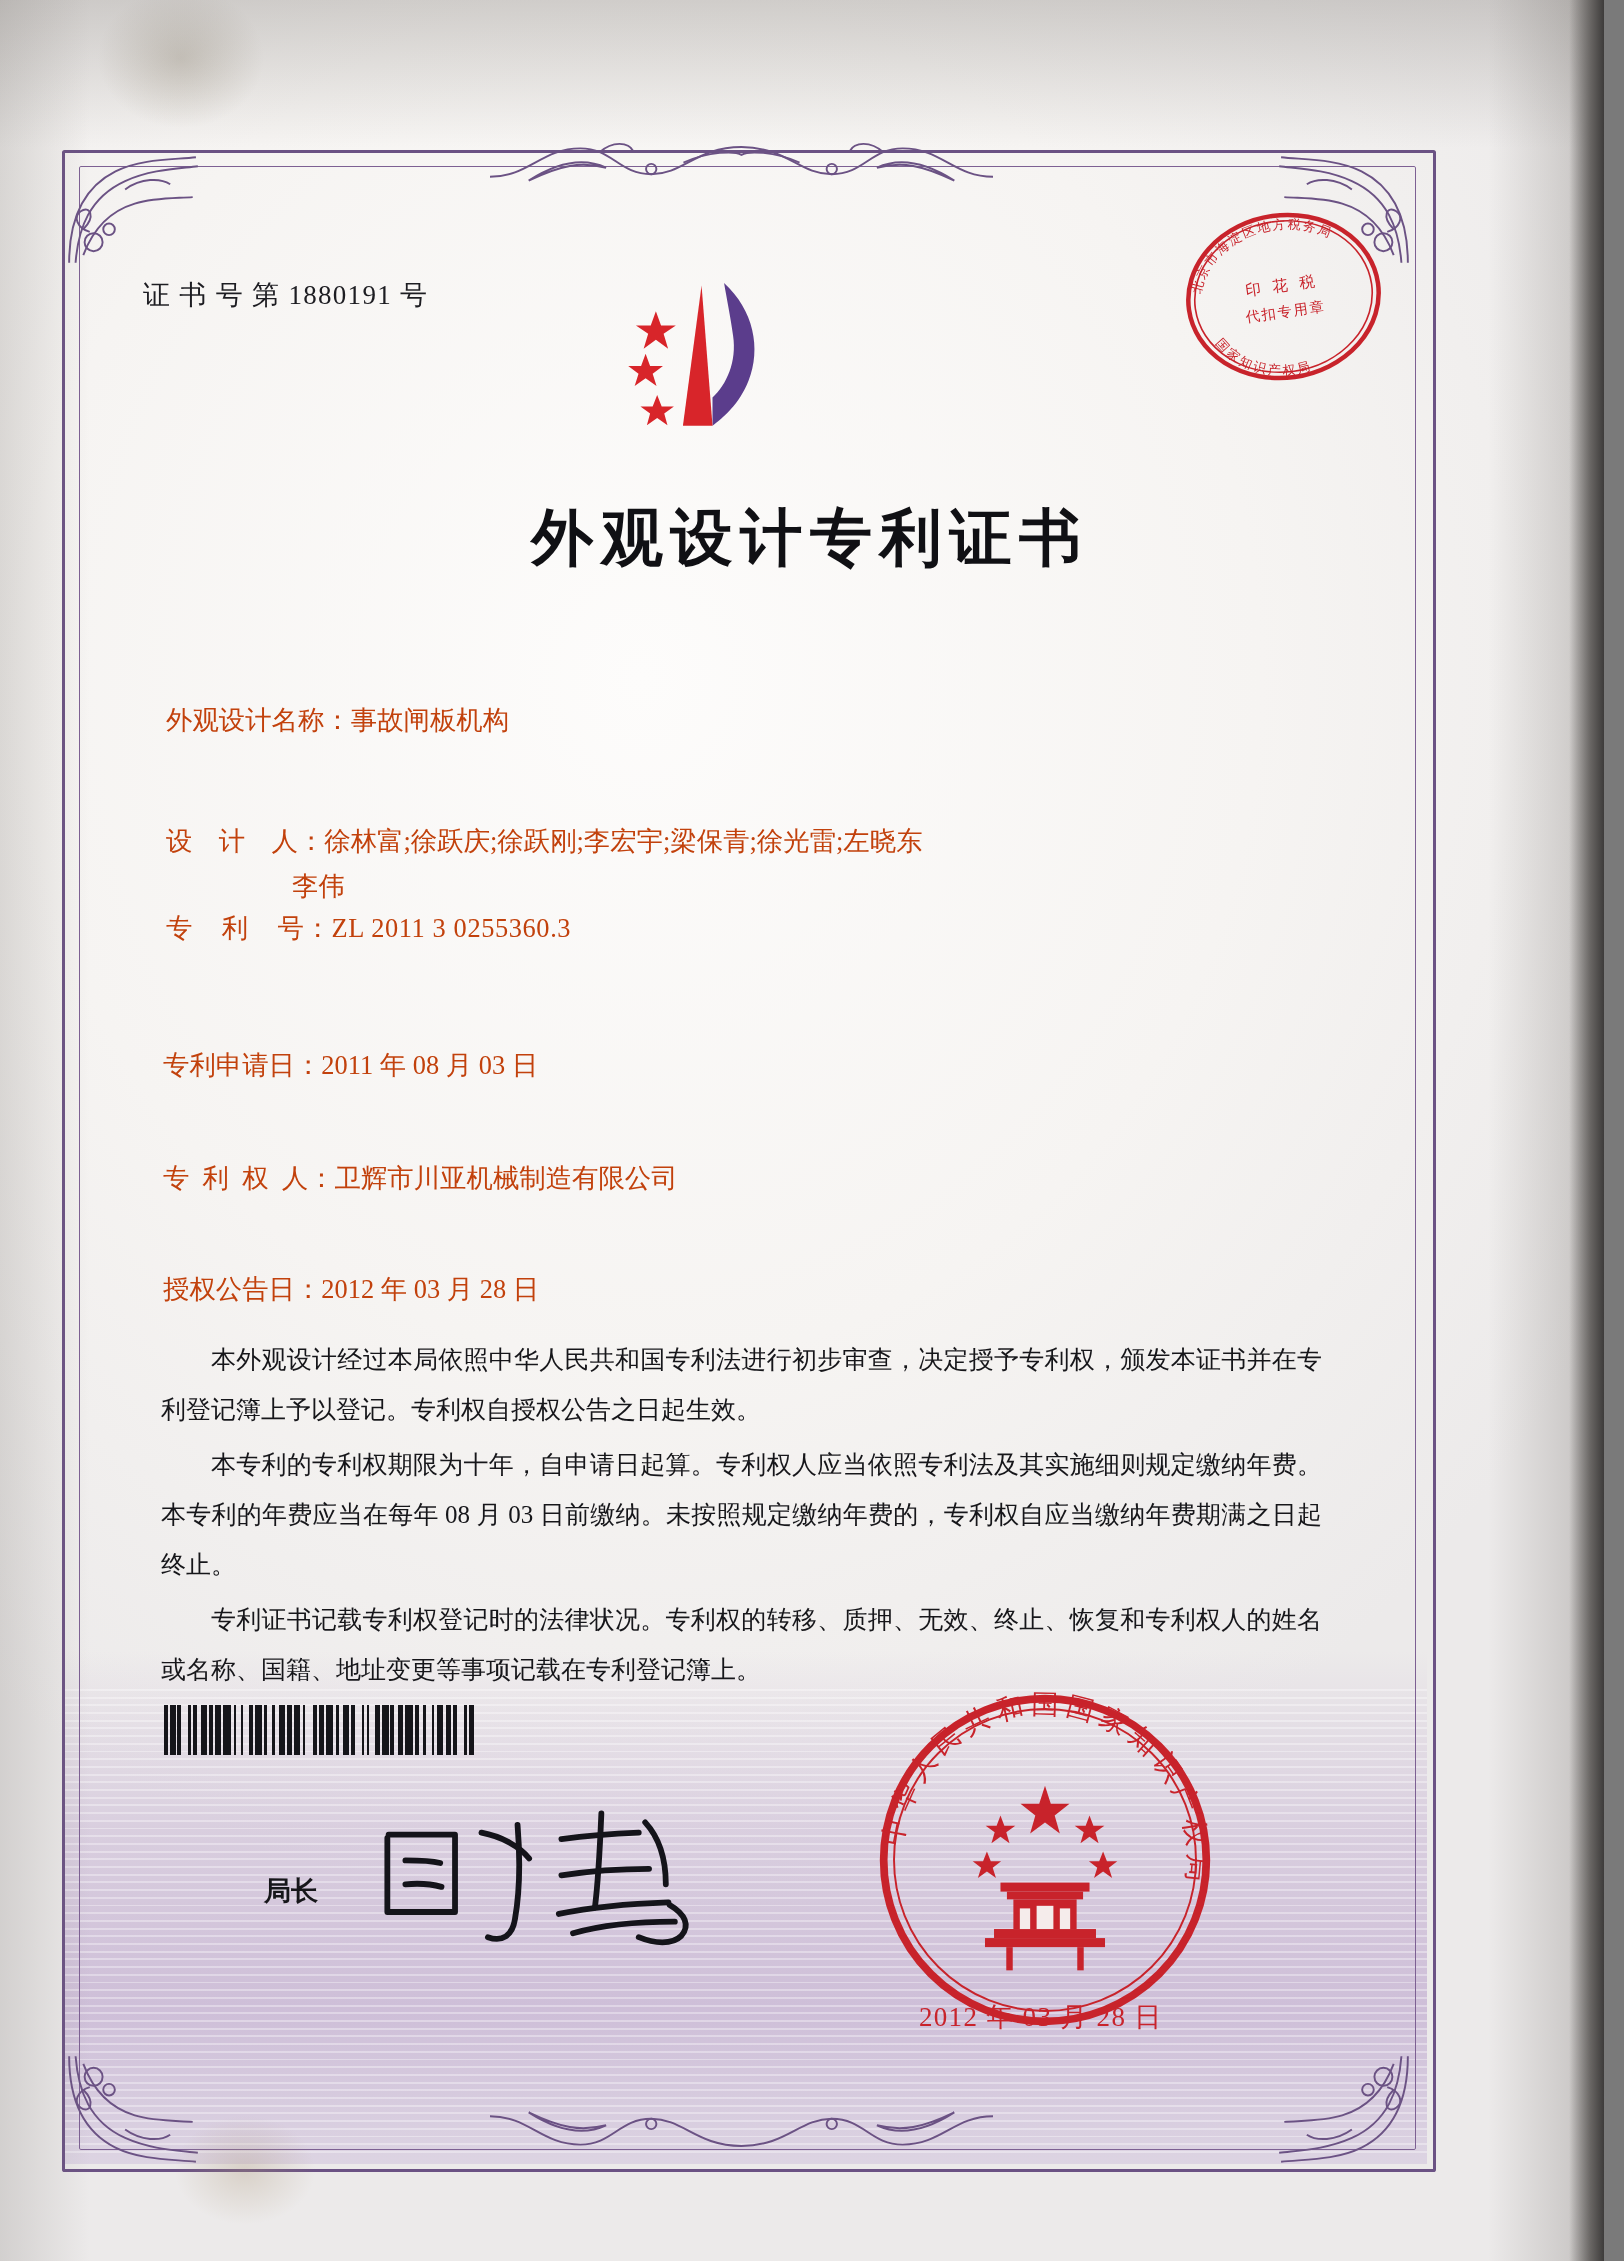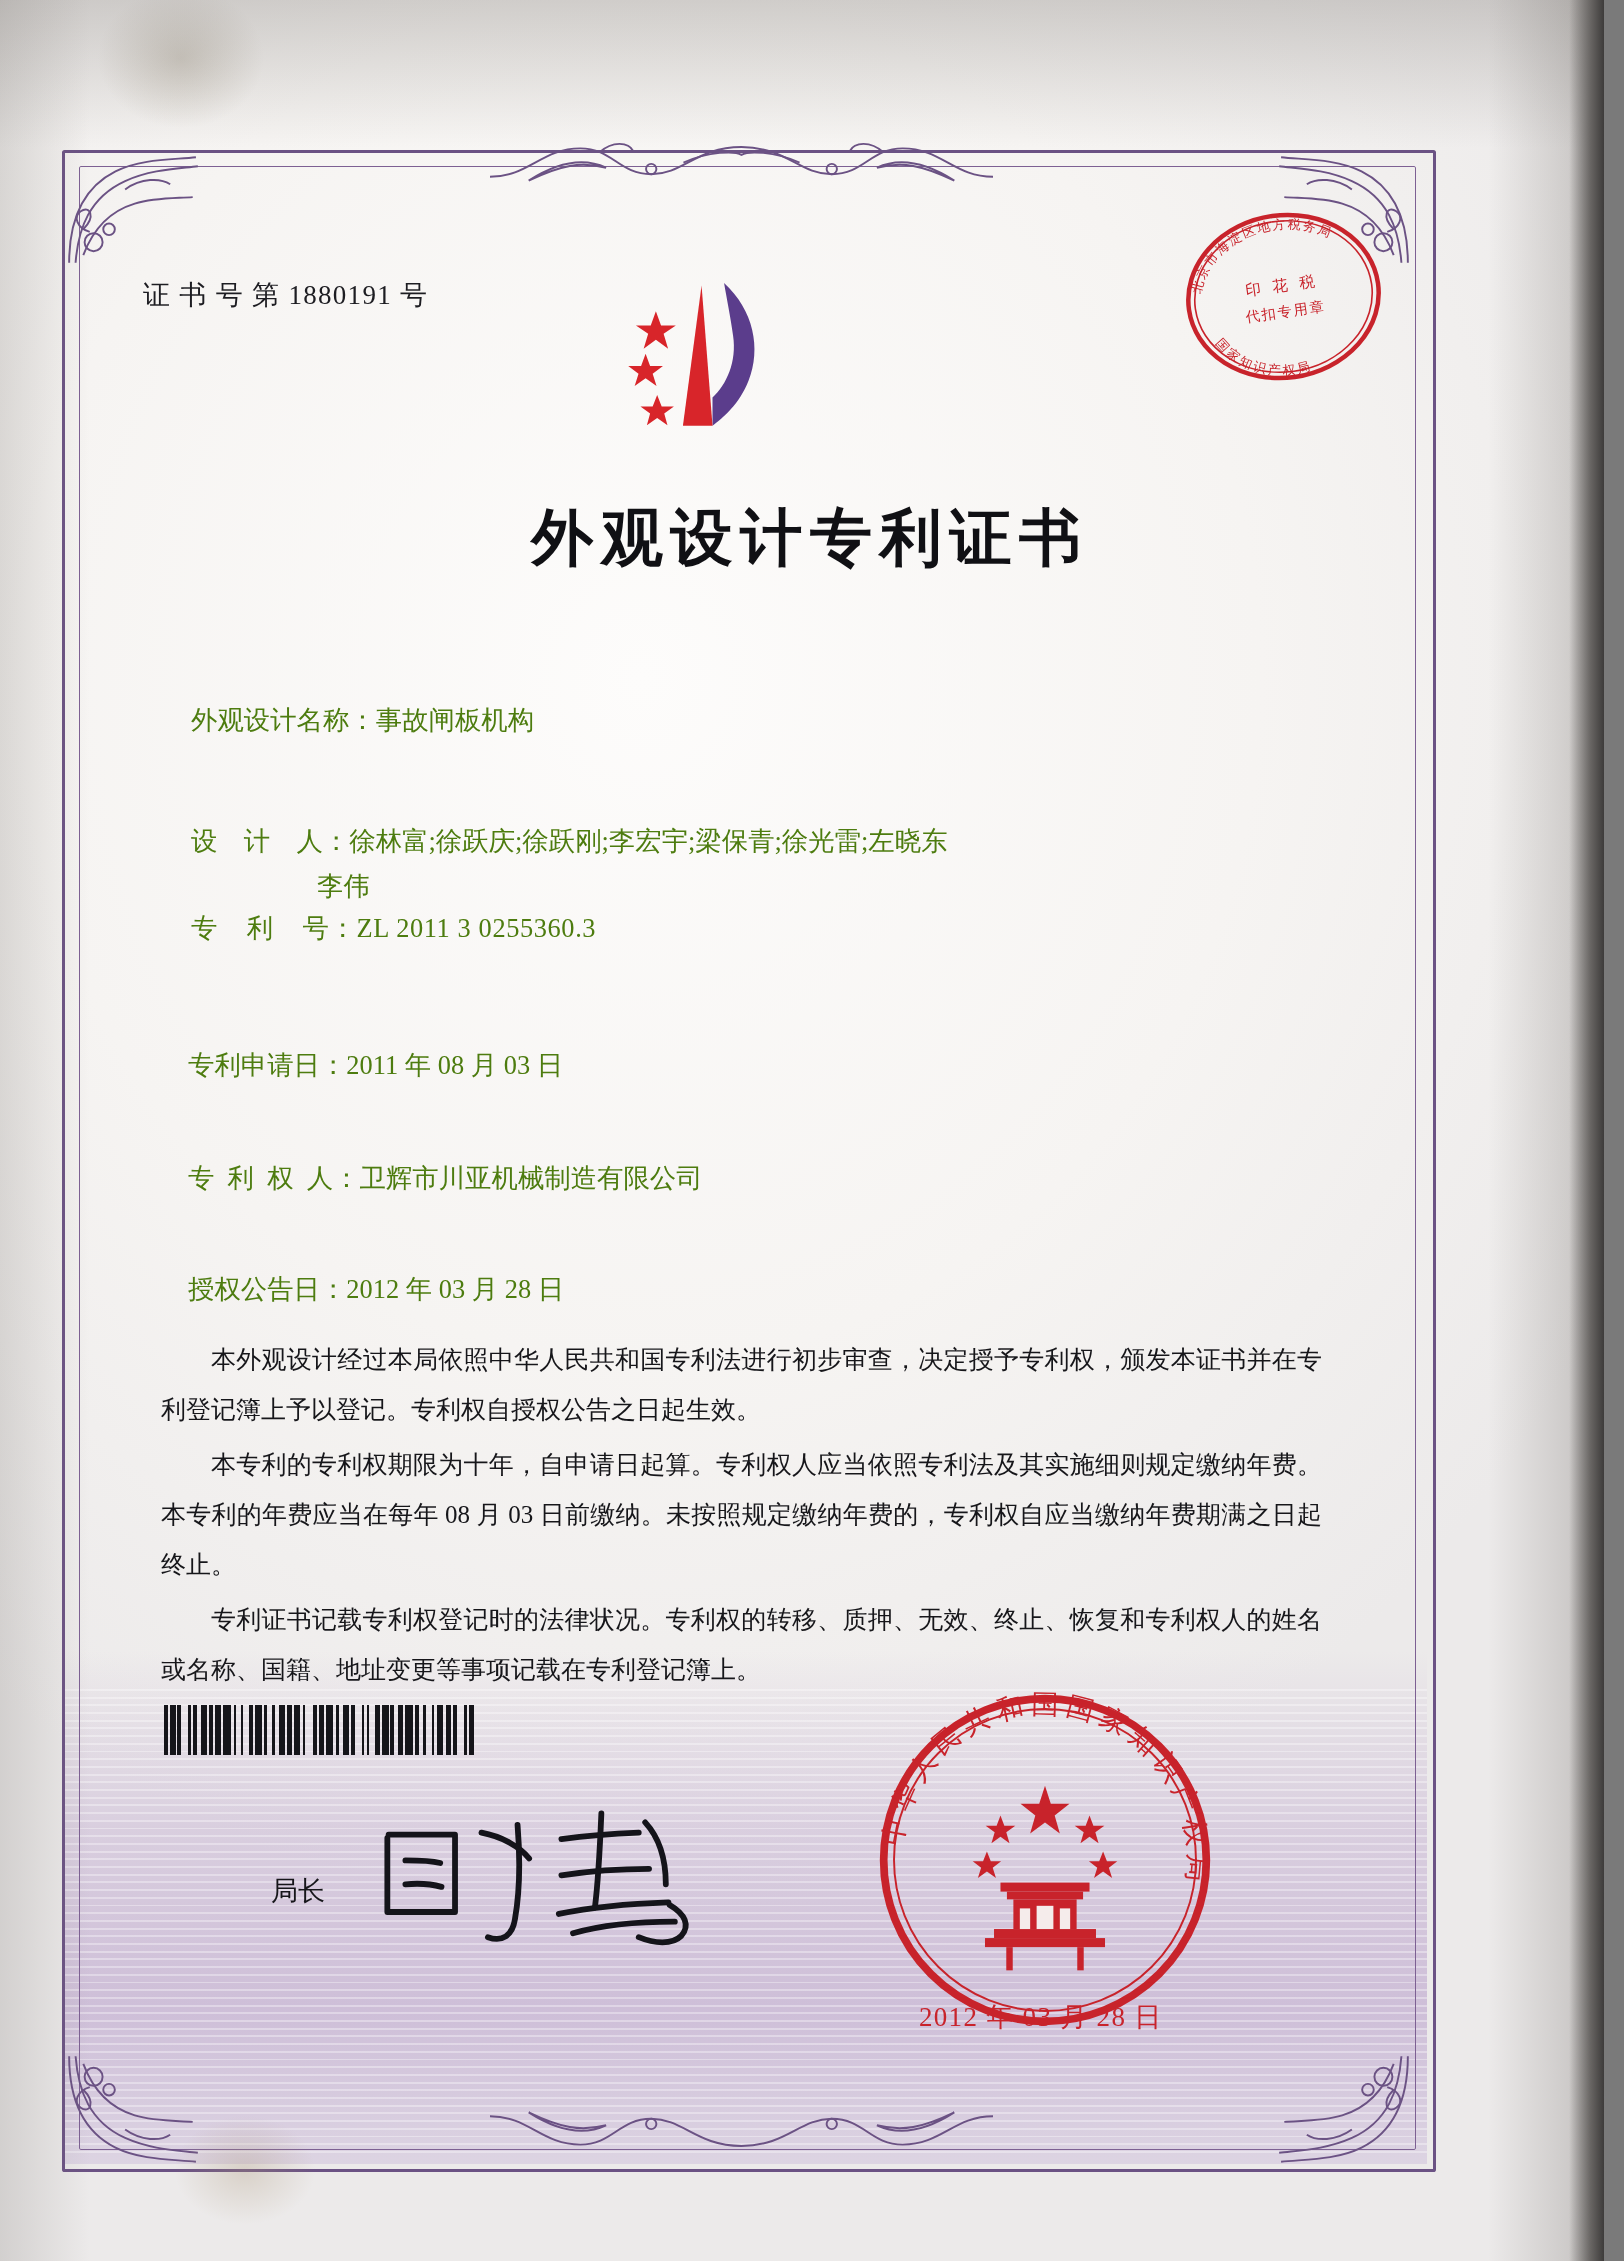--- a/index.html
+++ b/index.html
@@ -147,24 +147,23 @@
     font-size: 62px;
     letter-spacing: 7.7px;
     color: #101014;
     font-family: "Liberation Serif", "DejaVu Serif", serif;
     font-weight: 700;
   }
 
   .field {
     position: absolute;
     font-size: 26.4px;
-    color: #4d7c0f;
+    color: #c2410c;
     white-space: pre;
     font-family: "Liberation Serif", "DejaVu Serif", serif;
-    margin-left: 25px;
   }
   .f-name    { left: 166px; top: 703px; }
   .f-design  { left: 166px; top: 824px; }
   .f-design2 { left: 292px; top: 869px; }
   .f-patno   { left: 166px; top: 911px; letter-spacing: 0.6px; }
   .f-appdate { left: 163px; top: 1048px; }
   .f-owner   { left: 163px; top: 1161px; }
   .f-grant   { left: 163px; top: 1272px; }
 
   .body-text {
@@ -184,23 +183,24 @@
     left: 164px; top: 1705px;
     width: 464px; height: 50px;
     display: flex;
     align-items: stretch;
     gap: 0;
   }
   .barcode i { display: block; background: #15151a; }
 
   .director-label {
     position: absolute;
-    left: 271px; top: 1873px;
+    left: 264px; top: 1873px;
     font-size: 27px;
     color: #16161a;
+    font-weight: bold;
   }
   .signature {
     position: absolute;
     left: 368px; top: 1799px;
     width: 361px; height: 168px;
   }
   .signature svg { width: 100%; height: 100%; display: block; }
 
   .stamp-main {
     position: absolute;

